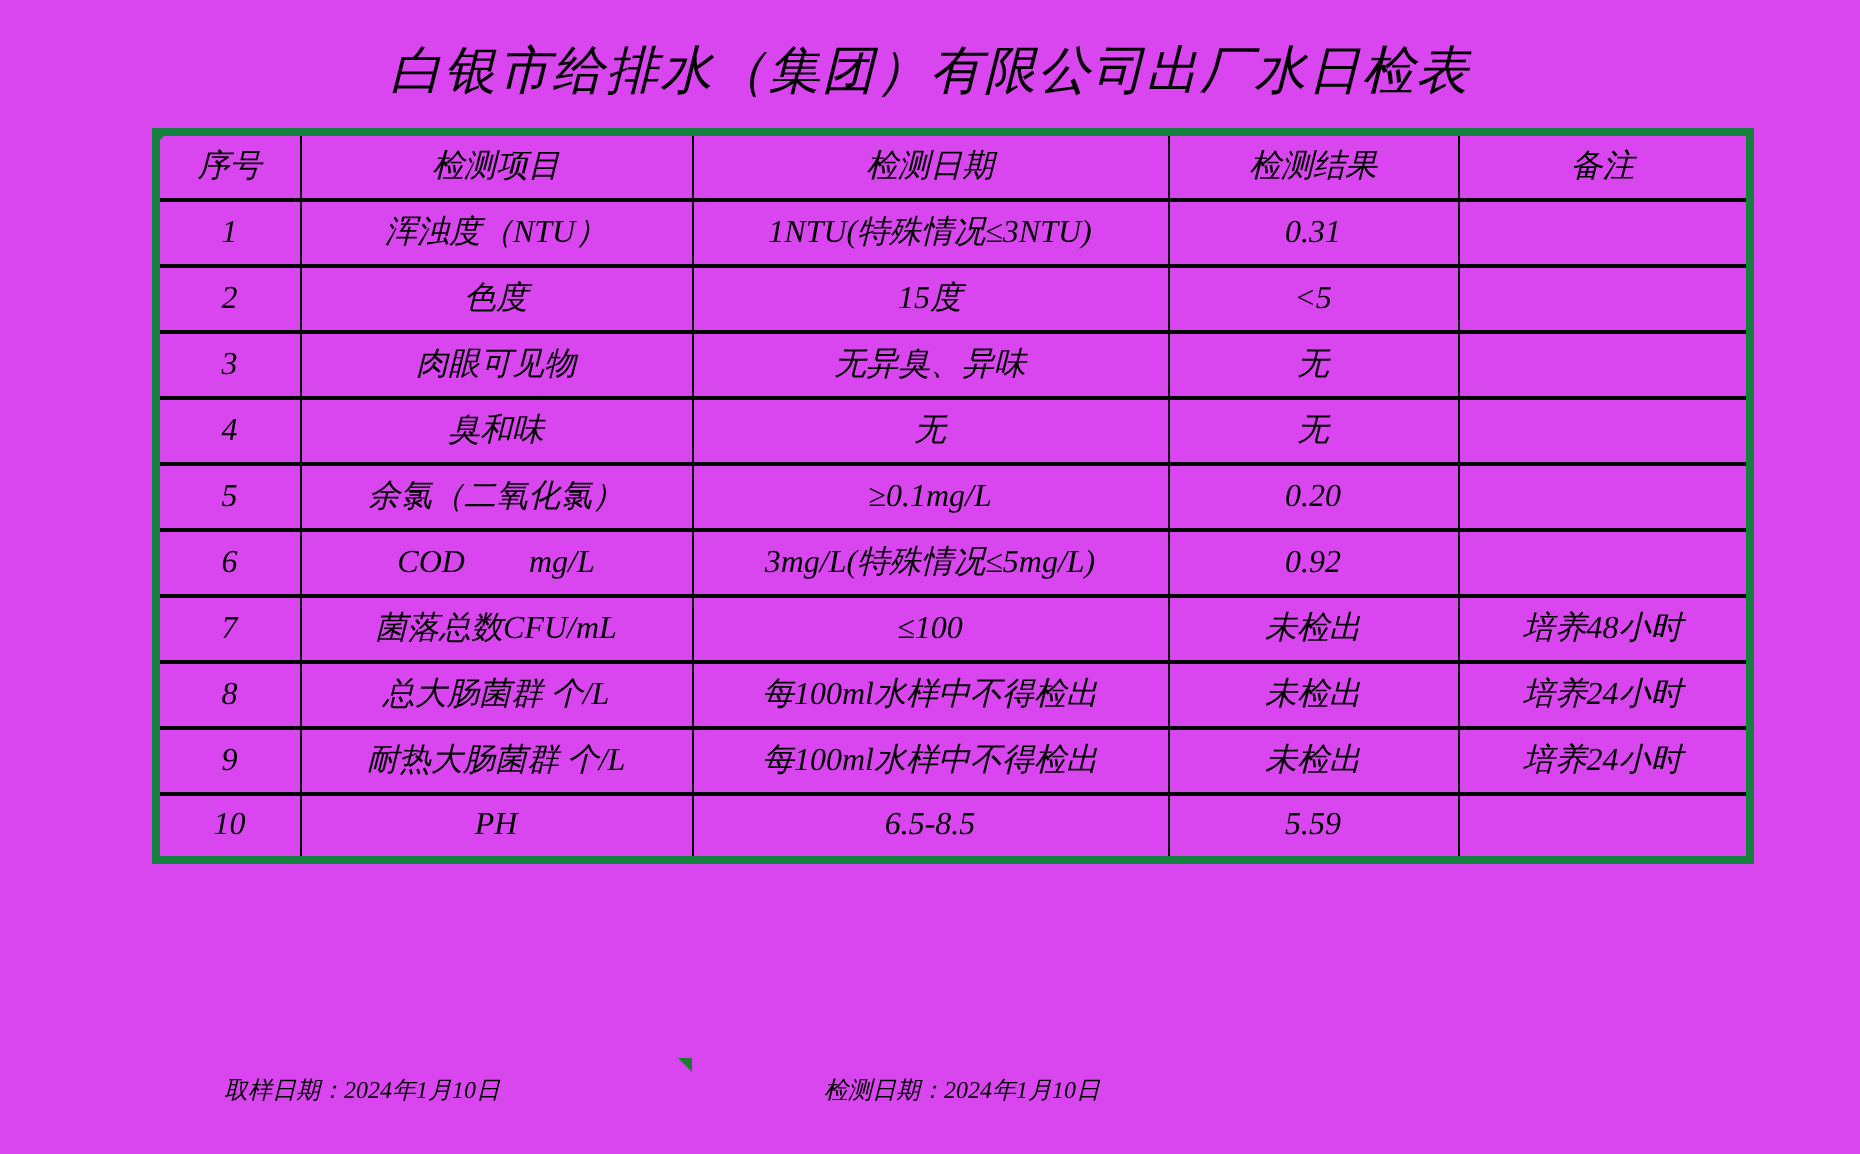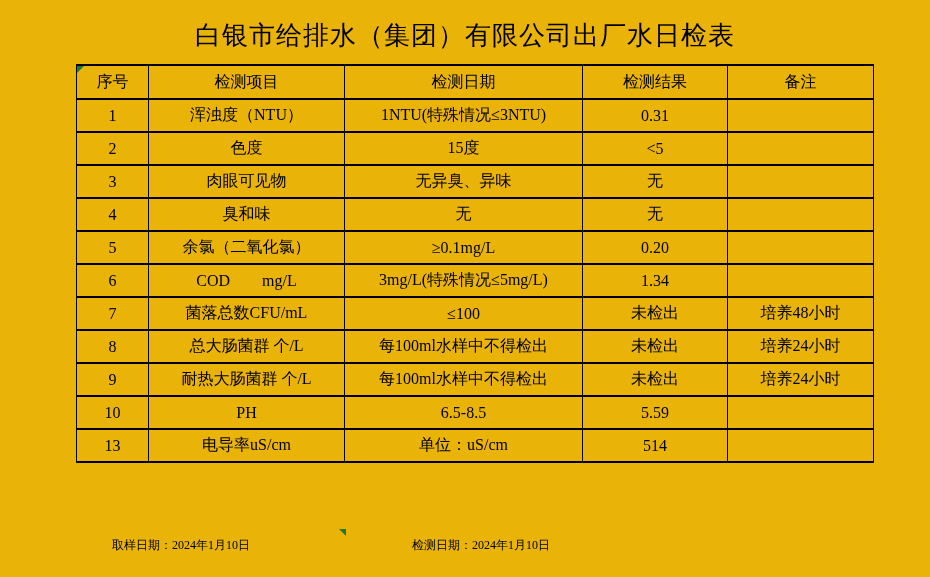--- a/index.html
+++ b/index.html
@@ -4,39 +4,39 @@
 <style>
   * { margin: 0; padding: 0; box-sizing: border-box; }
   html, body {
     width: 930px; height: 577px;
     background: #ffffff;
     font-family: "Liberation Serif", "DejaVu Serif", serif;
     color: #000000;
     position: relative;
     overflow: hidden;
   }
-  .page { position: absolute; left: 0; top: 0; width: 930px; height: 577px; background: #eab308; }
+  .page { position: absolute; left: 0; top: 0; width: 930px; height: 577px; background: #d946ef; font-style: italic; }
 
   .doc-title {
     position: absolute;
     left: 0; top: 18px; width: 930px;
     text-align: center;
     font-size: 26px;
     font-weight: 500;
     letter-spacing: 1px;
     white-space: pre;
   }
 
   table.report {
     position: absolute;
     left: 76px; top: 64px;
     width: 797px;
     border-collapse: collapse;
     table-layout: fixed;
-    border: 1px solid #15803d;
+    border: 4px solid #15803d;
   }
   table.report th, table.report td {
     border-left: 1px solid #000000;
     border-right: 1px solid #000000;
     border-top: 2px solid #000000;
     border-bottom: 2px solid #000000;
     text-align: center;
     vertical-align: middle;
     font-size: 16px;
     font-weight: normal;
@@ -124,21 +124,21 @@
         <td>5</td>
         <td>余氯（二氧化氯）</td>
         <td>≥0.1mg/L</td>
         <td>0.20</td>
         <td></td>
       </tr>
       <tr>
         <td>6</td>
         <td>COD        mg/L</td>
         <td>3mg/L(特殊情况≤5mg/L)</td>
-        <td>1.34</td>
+        <td>0.92</td>
         <td></td>
       </tr>
       <tr>
         <td>7</td>
         <td>菌落总数CFU/mL</td>
         <td>≤100</td>
         <td>未检出</td>
         <td>培养48小时</td>
       </tr>
       <tr>
@@ -155,27 +155,20 @@
         <td>未检出</td>
         <td>培养24小时</td>
       </tr>
       <tr>
         <td>10</td>
         <td>PH</td>
         <td>6.5-8.5</td>
         <td>5.59</td>
         <td></td>
       </tr>
-      <tr>
-        <td>13</td>
-        <td>电导率uS/cm</td>
-        <td>单位：uS/cm</td>
-        <td>514</td>
-        <td></td>
-      </tr>
     </tbody>
   </table>
 
   <div class="corner-marker-bottom"></div>
 
   <div class="footer-line footer-sampling">取样日期：2024年1月10日</div>
   <div class="footer-line footer-testdate">检测日期：2024年1月10日</div>
 
 </div>
 

